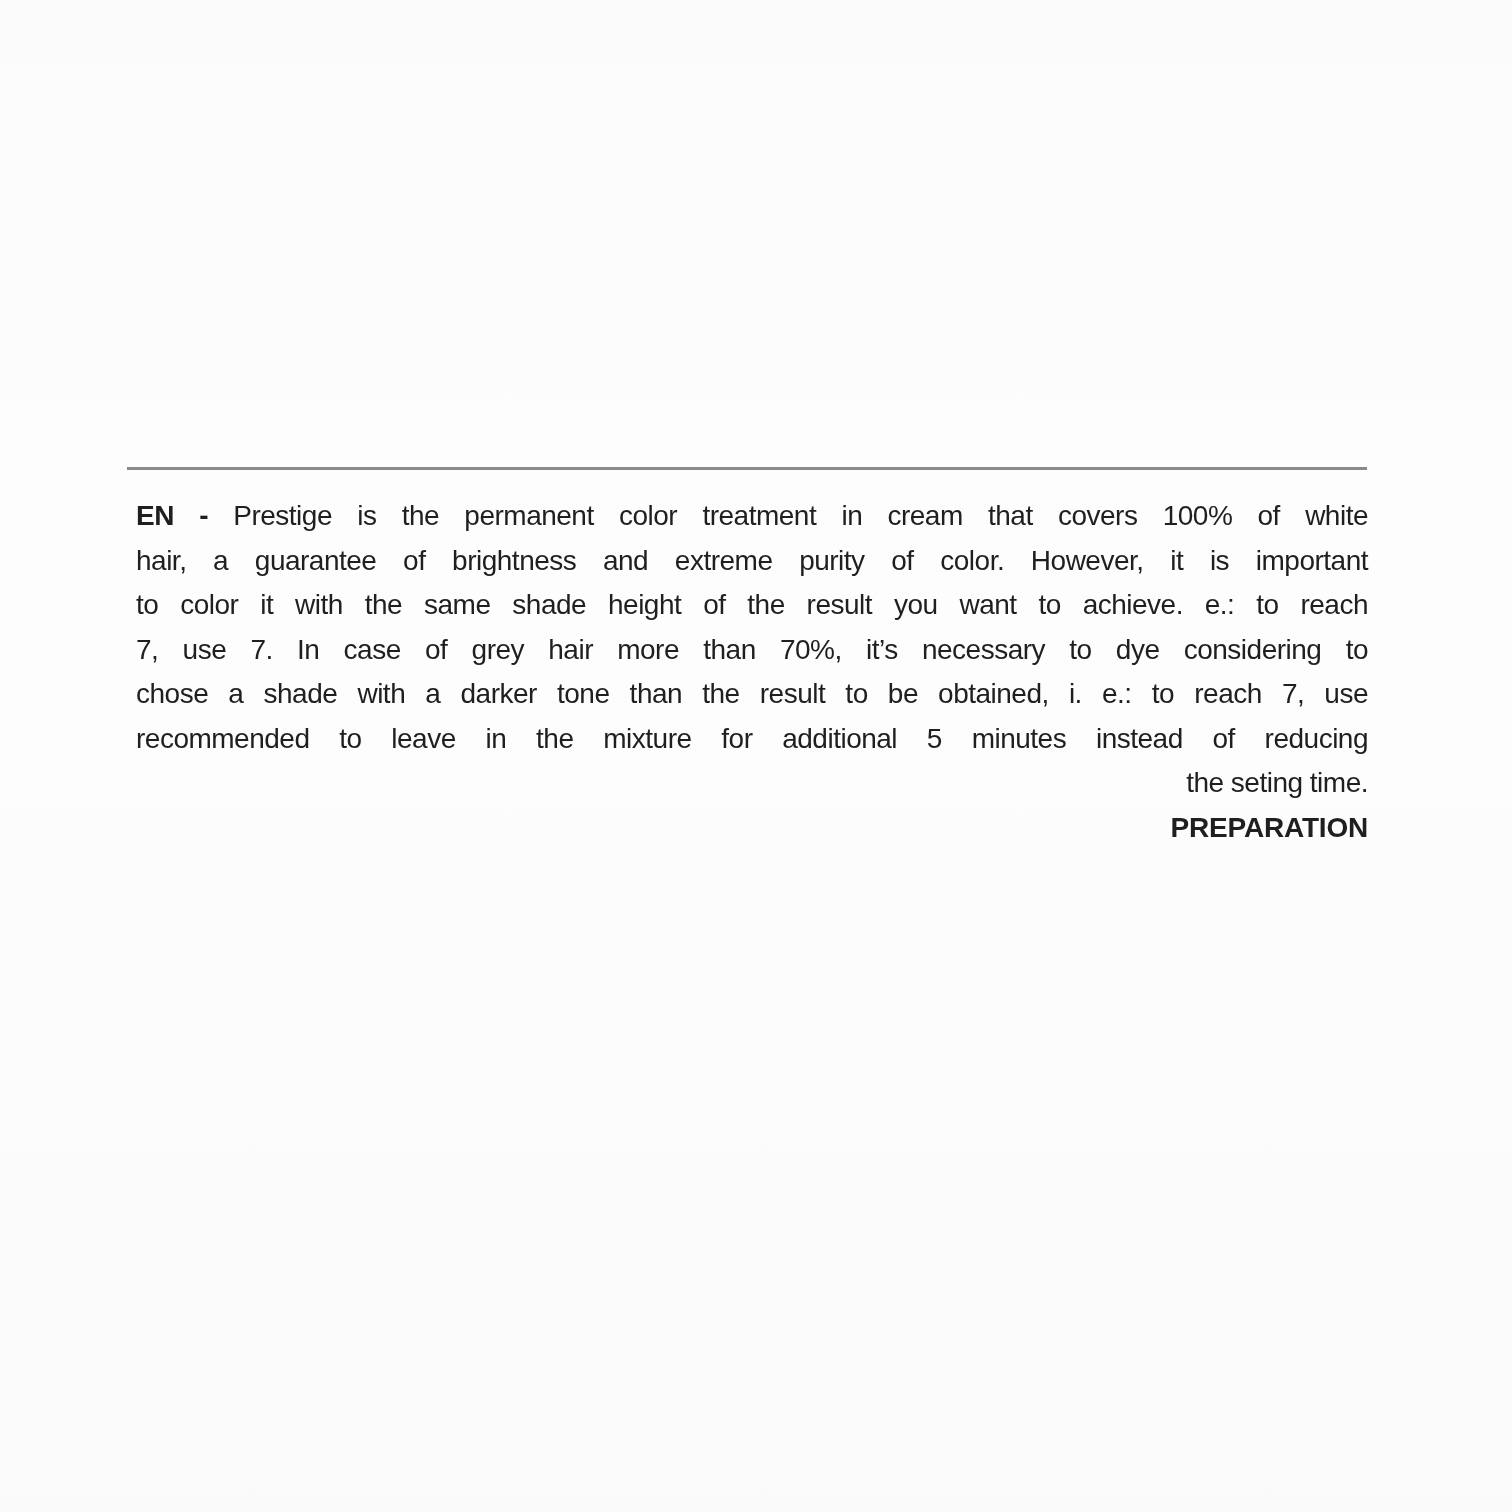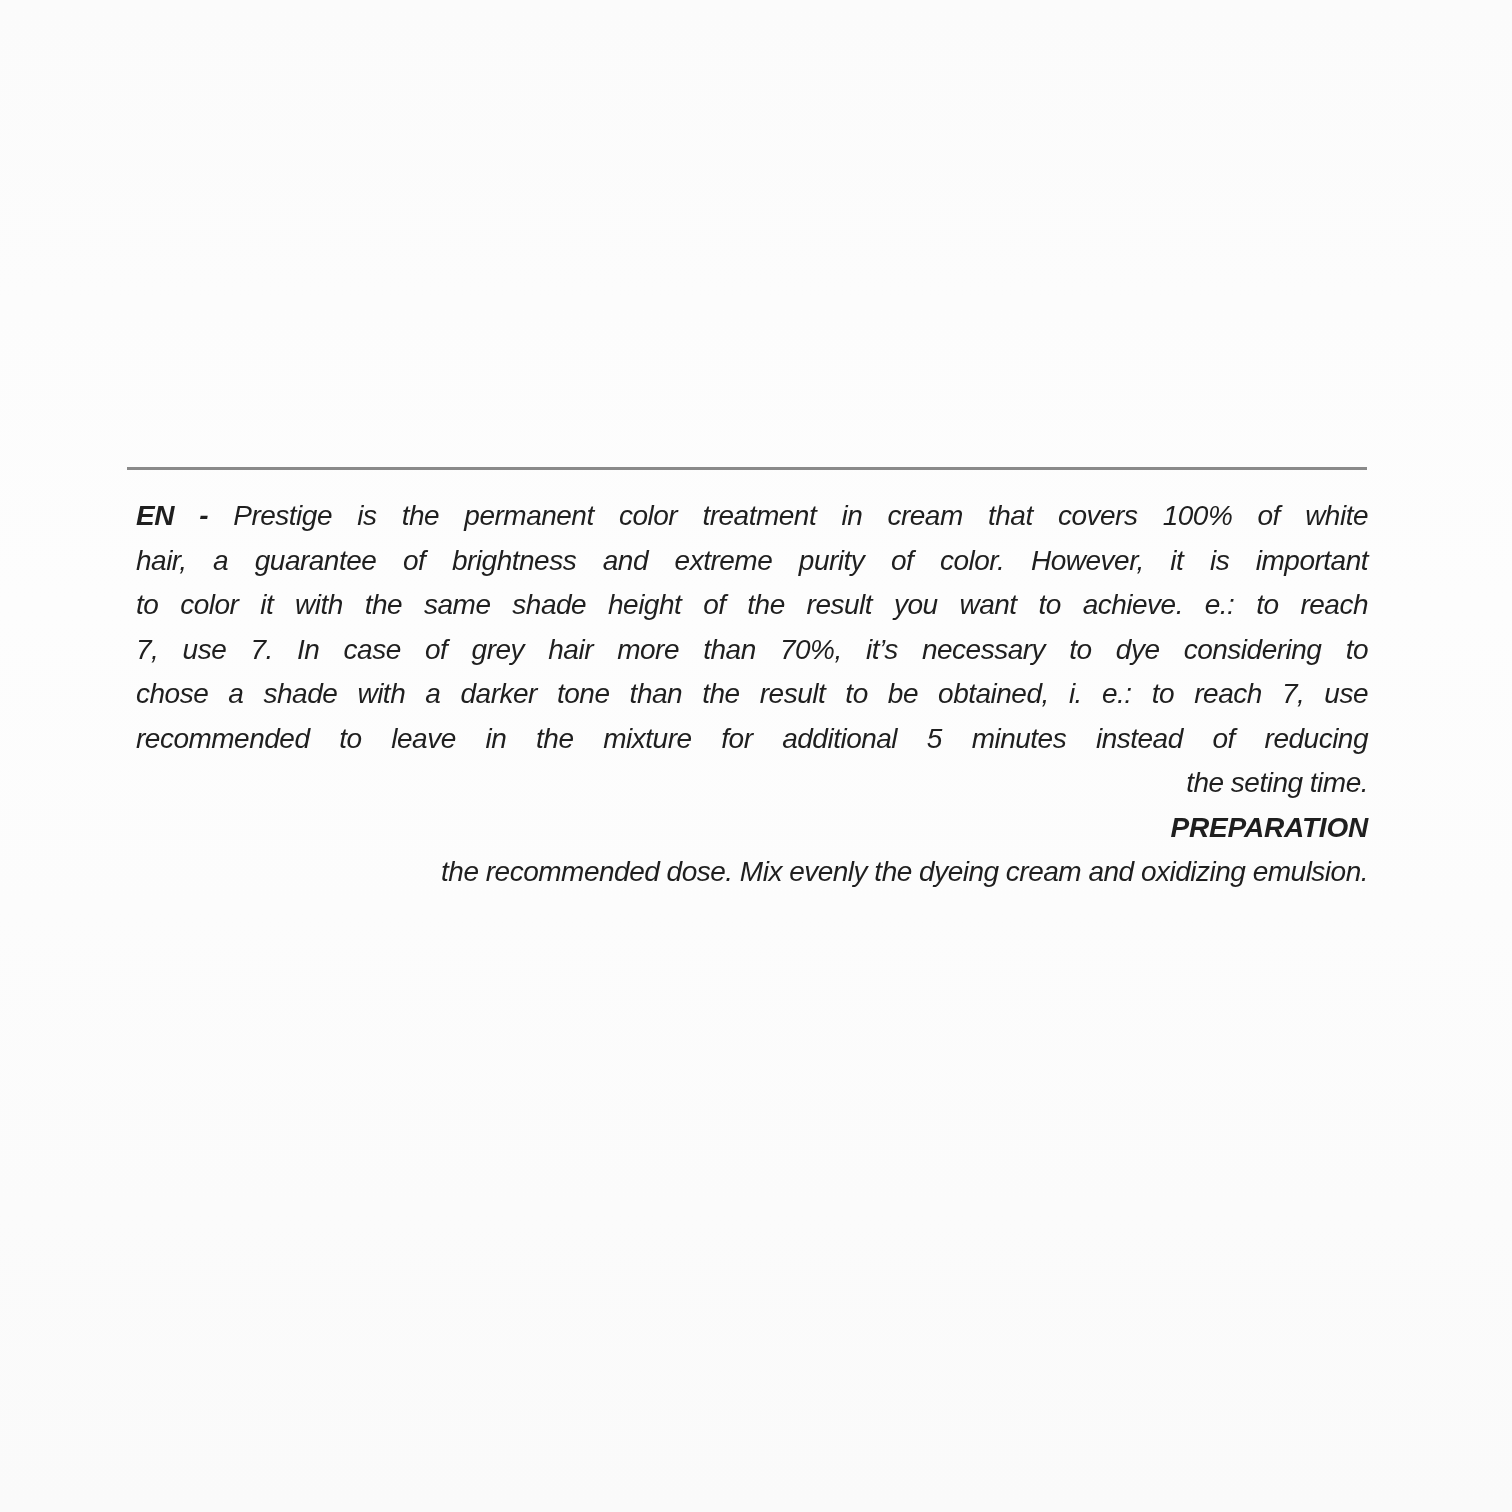--- a/index.html
+++ b/index.html
@@ -13,21 +13,20 @@
     position: relative;
     overflow: hidden;
     font-family: "Liberation Sans", sans-serif;
     color: #1f1f1f;
   }
   .page {
     position: absolute;
     inset: 0;
     background:
       linear-gradient(180deg, #fbfbfb 0%, #fdfdfd 40%, #fafafa 100%);
-    font-style: italic;
   }
   .divider {
     position: absolute;
     left: 127px;
     top: 467px;
     width: 1240px;
     height: 3px;
     background: #8a8a8a;
   }
   .text-block {
@@ -75,16 +74,15 @@
     <div class="line justify">chose a shade with a darker tone than the result to be obtained, i. e.: to reach 7, use</div>
 
 
     <div class="line justify">recommended to leave in the mixture for additional 5 minutes instead of reducing</div>
 
     <div class="line">the seting time.</div>
 
     <div class="line heading">PREPARATION</div>
 
 
-    <div class="line">the recommended dose. Mix evenly the dyeing cream and oxidizing emulsion.</div>
 
   </div>
 </div>
 
 </body></html>

